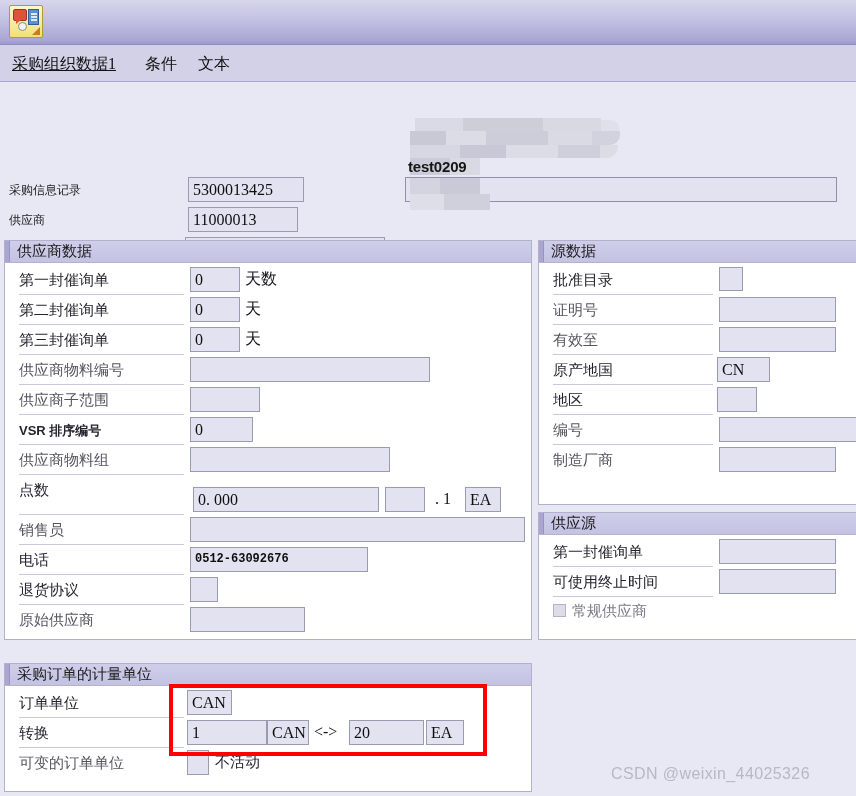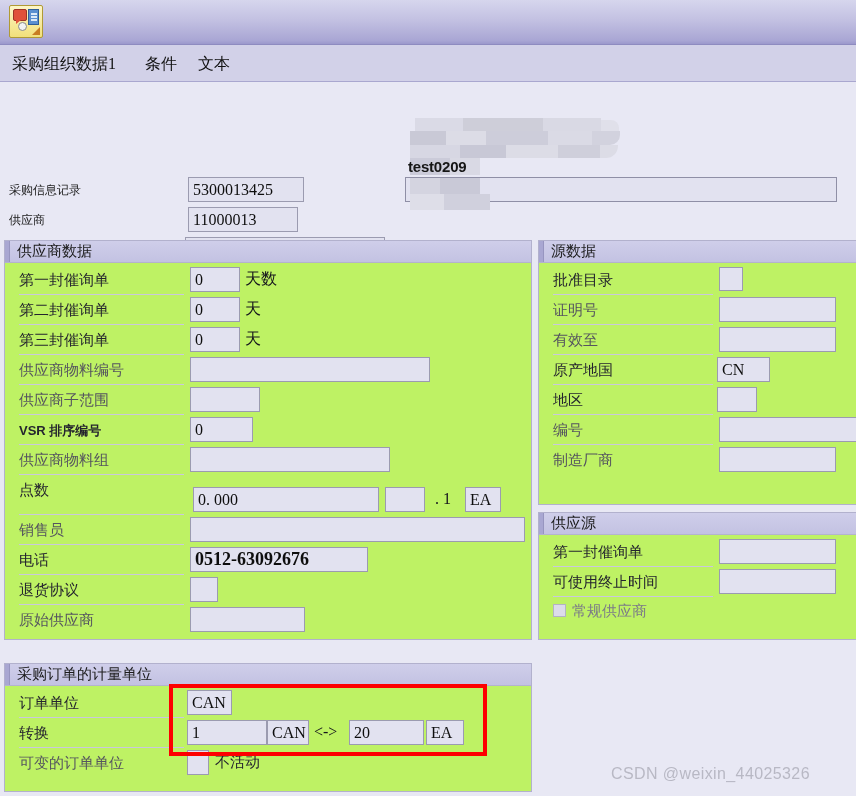--- a/index.html
+++ b/index.html
@@ -39,47 +39,47 @@
   }
   
   .tabstrip{
     position:absolute;left:0;top:45px;width:856px;height:37px;
     background:#d2d1e8;border-bottom:1px solid #a9a7cf;box-sizing:border-box;
   }
   .tab{
     position:absolute;top:9px;font-size:16px;color:#121212;white-space:nowrap;
     font-family:"Liberation Serif","DejaVu Serif",serif;
   }
-  .tab.t0{left:12px;}
+  .tab.t0{left:12px;text-decoration:underline;}
   .tab.t1{left:145px;}
   .tab.t2{left:198px;}
   
   .headform{position:absolute;left:0;top:82px;width:856px;height:150px;background:#e8e8f4;}
   .hlabel{position:absolute;font-size:12px;color:#1b1b1b;white-space:nowrap;line-height:25px;}
   .inp{
     position:absolute;background:#e2e2f0;border:1px solid #9b9bb0;
     box-sizing:border-box;height:25px;line-height:23px;
     font-family:"Liberation Serif","DejaVu Serif",serif;
     font-size:16px;color:#0e0e0e;padding:0 4px;white-space:nowrap;overflow:hidden;
   }
-  .inp.sans{font-family:Liberation Serif, serif;font-size:18px;font-weight:bold;}
+  .inp.sans{font-family:Liberation Mono, monospace;font-size:12px;font-weight:bold;}
   .inp.empty{background:#e2e2f0;}
   .desc-box{
     position:absolute;left:405px;top:95px;width:432px;height:25px;
     background:#e2e2f0;border:1px solid #8f8fa6;box-sizing:border-box;
   }
   
   .redact{position:absolute;background:#d3d3e0;}
   .blurtext{
     position:absolute;left:408px;top:158px;
     font-family:"Liberation Sans",sans-serif;font-size:15px;font-weight:bold;color:#151515;
     letter-spacing:-0.2px;
   }
   
-  .panel{position:absolute;background:#bef264;border:1px solid #b2b1cd;box-sizing:border-box;}
+  .panel{position:absolute;background:#ffffff;border:1px solid #b2b1cd;box-sizing:border-box;}
   .panel-head{
     position:relative;height:22px;
     background:linear-gradient(to bottom,#cfceea,#c3c2e2);
     border-bottom:1px solid #b4b3ce;
     box-sizing:border-box;
   }
   .panel-head .accent{position:absolute;left:0;top:0;width:5px;height:100%;background:#a9a7d2;border-right:1px solid #9795c0;box-sizing:border-box;}
   .panel-head .ptitle{position:absolute;left:12px;top:1px;font-size:15px;color:#1b1b1b;white-space:nowrap;}
   .row-sep{position:absolute;height:1px;background:#c9c8dd;}
   .flabel{position:absolute;font-size:15px;color:#24242e;white-space:nowrap;line-height:22px;}

